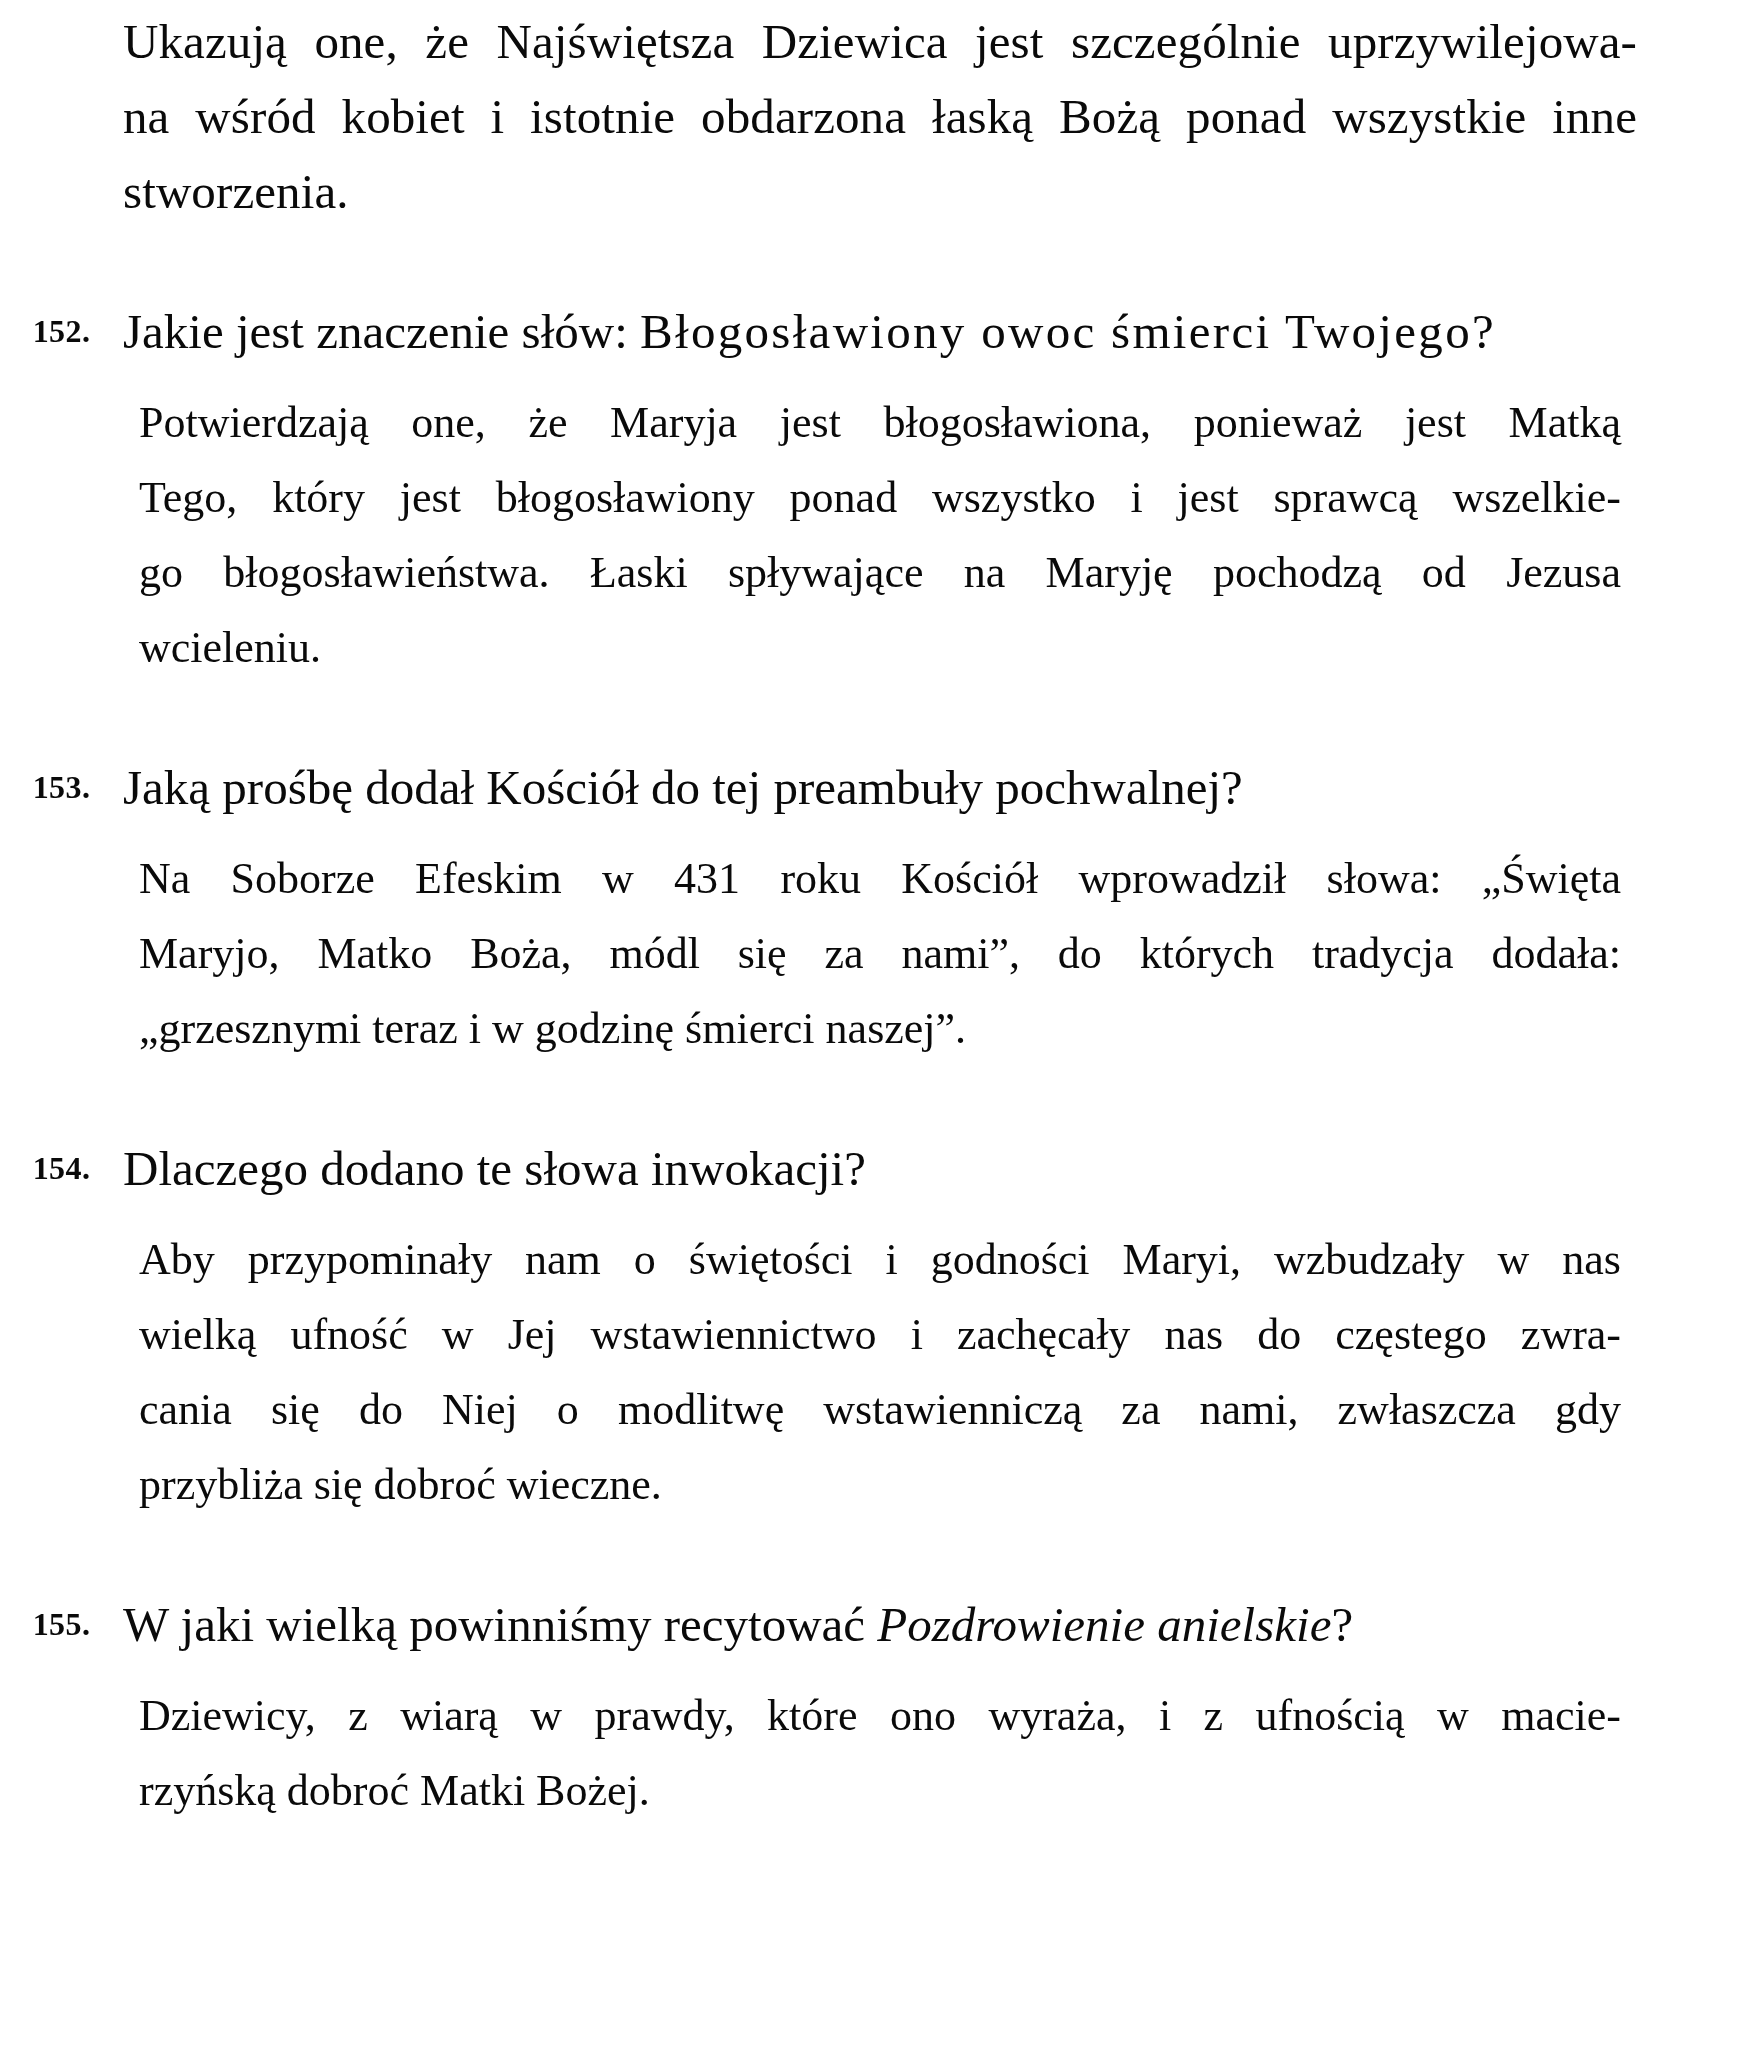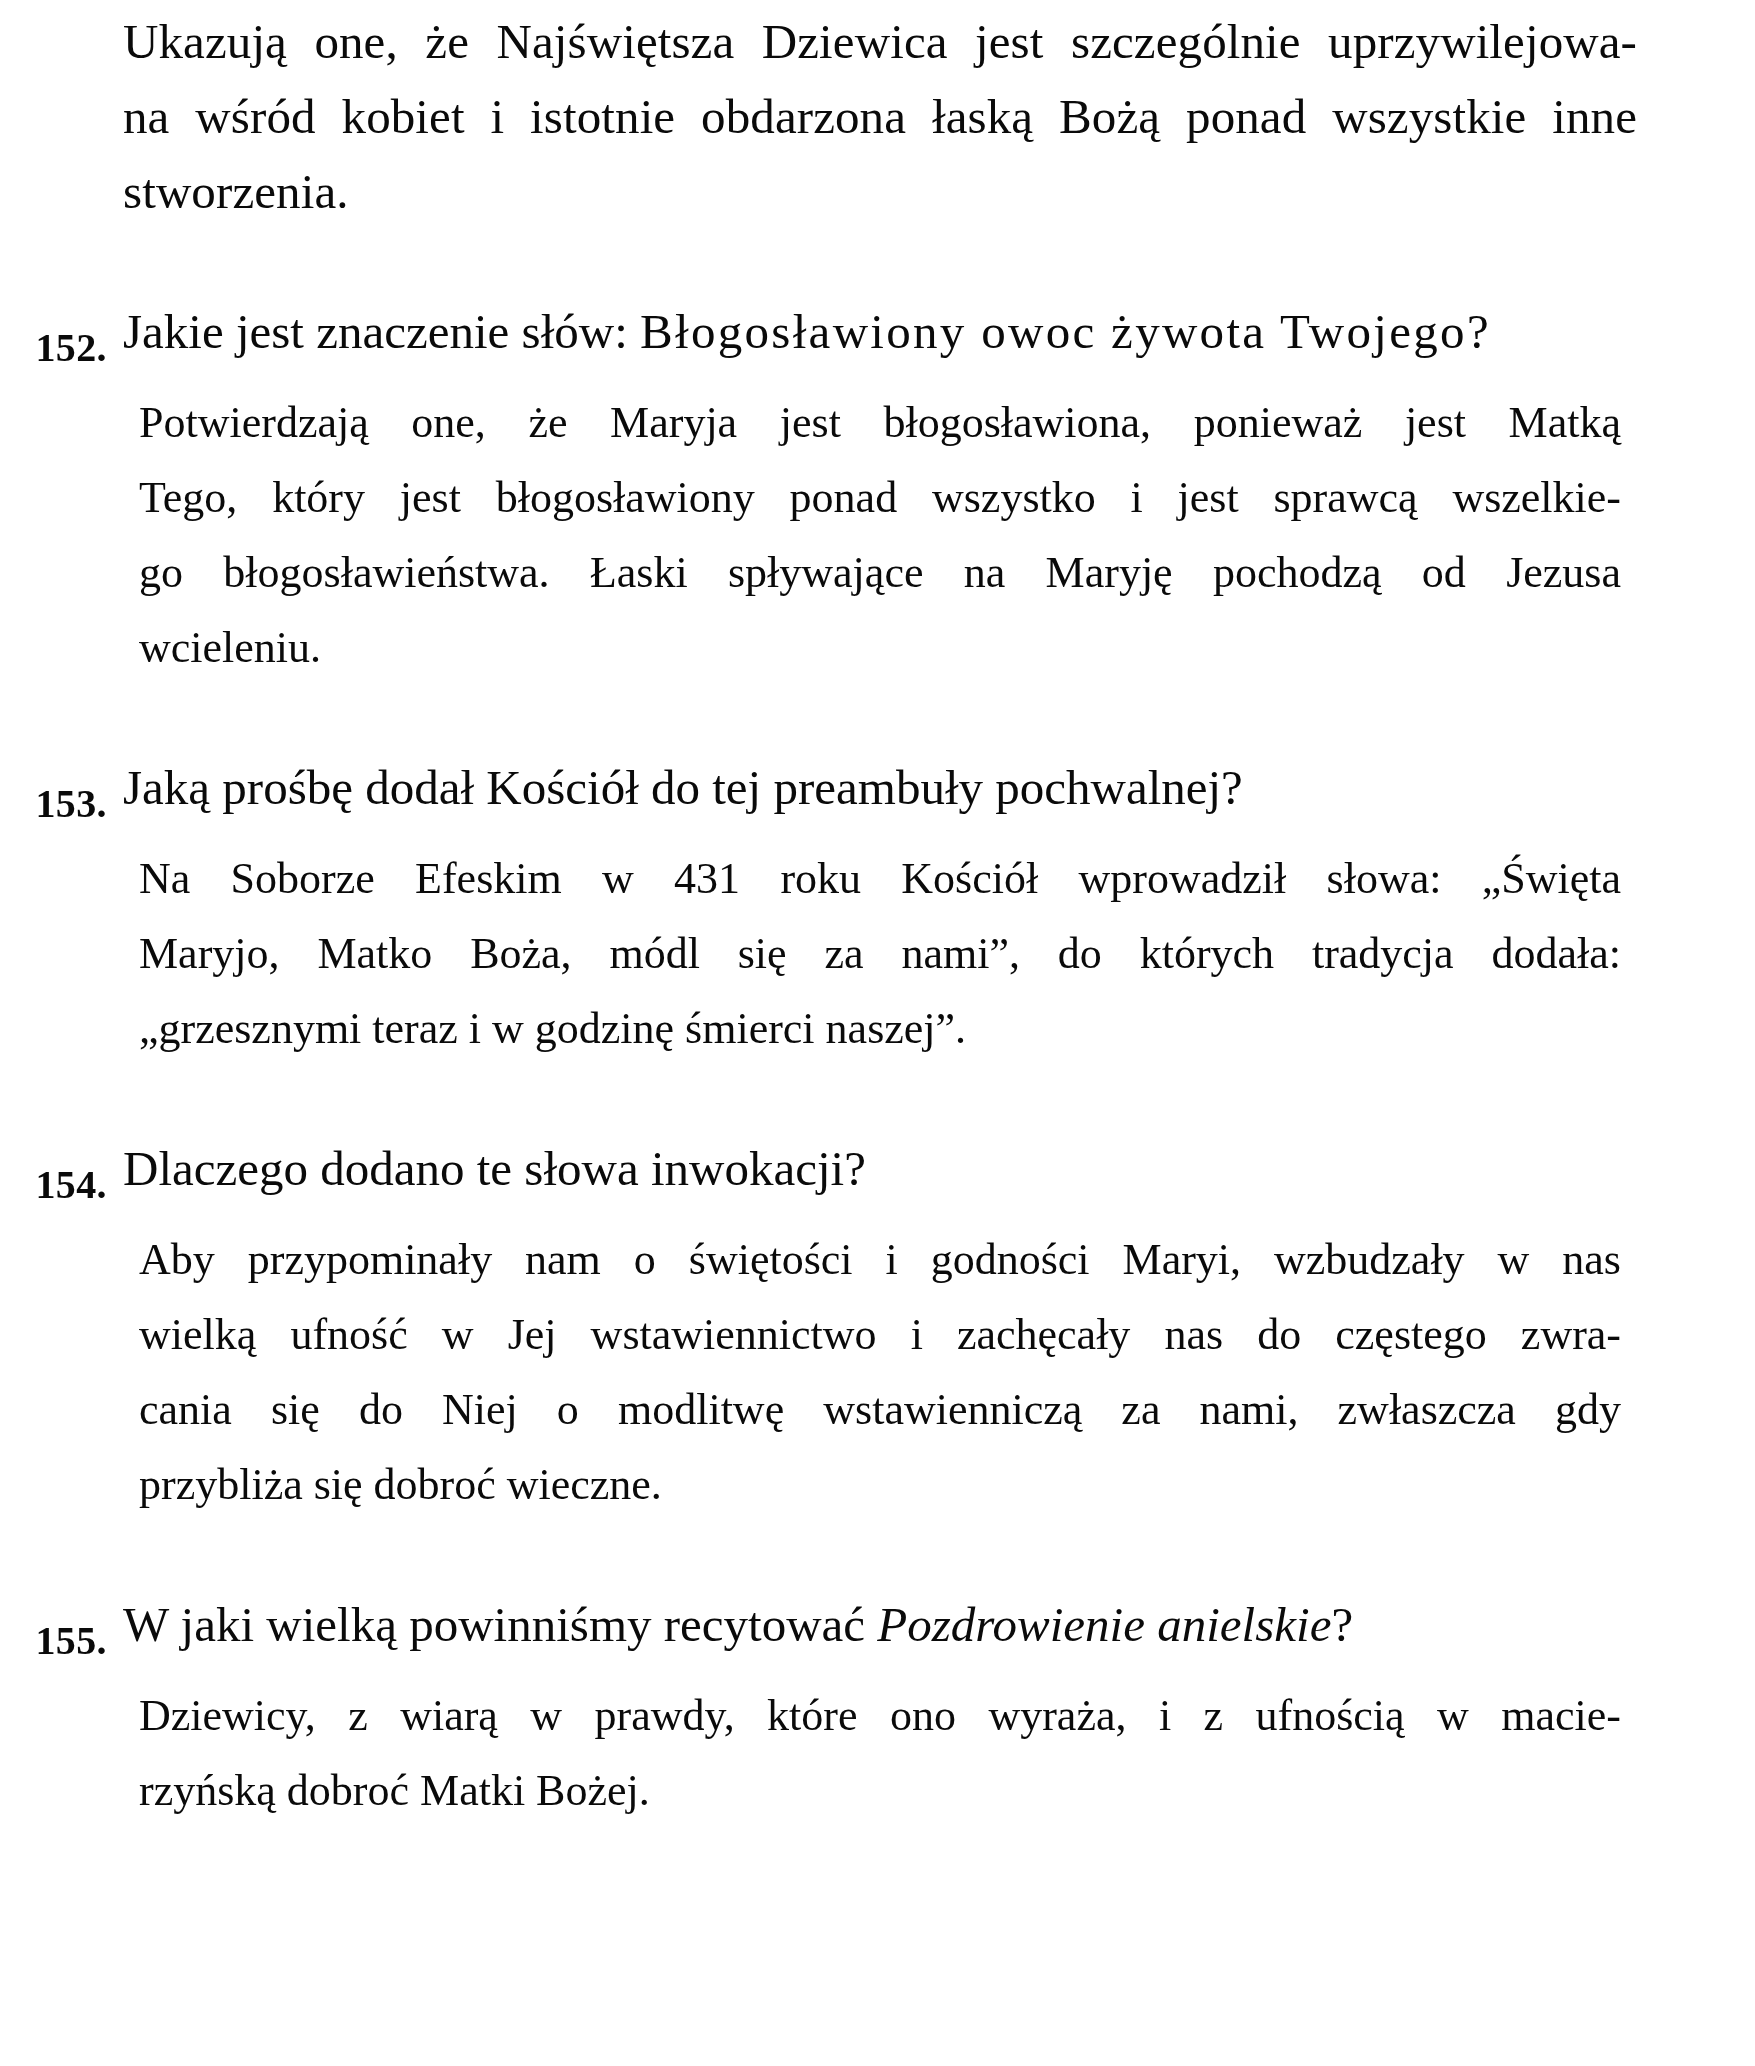--- a/index.html
+++ b/index.html
@@ -52,25 +52,25 @@
     font-size: 49px;
     line-height: 75px;
     font-weight: bold;
     text-indent: 0;
     margin: 0;
     padding-left: 0;
   }
   .qa-num {
     position: absolute;
     left: -107px;
-    top: 16px;
+    top: 0;
     width: 91px;
-    text-align: right;
+    text-align: center;
     font-weight: bold;
-    font-size: 40px;
+    font-size: 32px;
     line-height: 75px;
     letter-spacing: 0.4px;
     font-variant-numeric: oldstyle-nums;
     font-feature-settings: "onum" 1;
   }
   .qa-q {
     display: inline;
     font-weight: normal;
   }
   .qa-q.spaced {
@@ -107,21 +107,21 @@
     <p class="para first">
       <span class="justified-line">Ukazują one, że Najświętsza Dziewica jest szczególnie uprzywilejowa-</span>
       <span class="justified-line">na wśród kobiet i istotnie obdarzona łaską Bożą ponad wszystkie inne</span>
       <span class="last-line">stworzenia.</span>
     </p>
 
     <div class="qa">
       <div class="qa-head">
         <span class="qa-num">152.</span>
         <span class="qa-q">Jakie jest znaczenie słów:</span>
-        <span class="qa-q spaced">Błogosławiony owoc żywota Twojego?</span>
+        <span class="qa-q spaced">Błogosławiony owoc śmierci Twojego?</span>
       </div>
       <div class="qa-body">
         <span class="justified-line">Potwierdzają one, że Maryja jest błogosławiona, ponieważ jest Matką</span>
         <span class="justified-line">Tego, który jest błogosławiony ponad wszystko i jest sprawcą wszelkie-</span>
         <span class="justified-line">go błogosławieństwa. Łaski spływające na Maryję pochodzą od Jezusa</span>
         <span class="last-line">wcieleniu.</span>
       </div>
     </div>
 
     <div class="qa">

